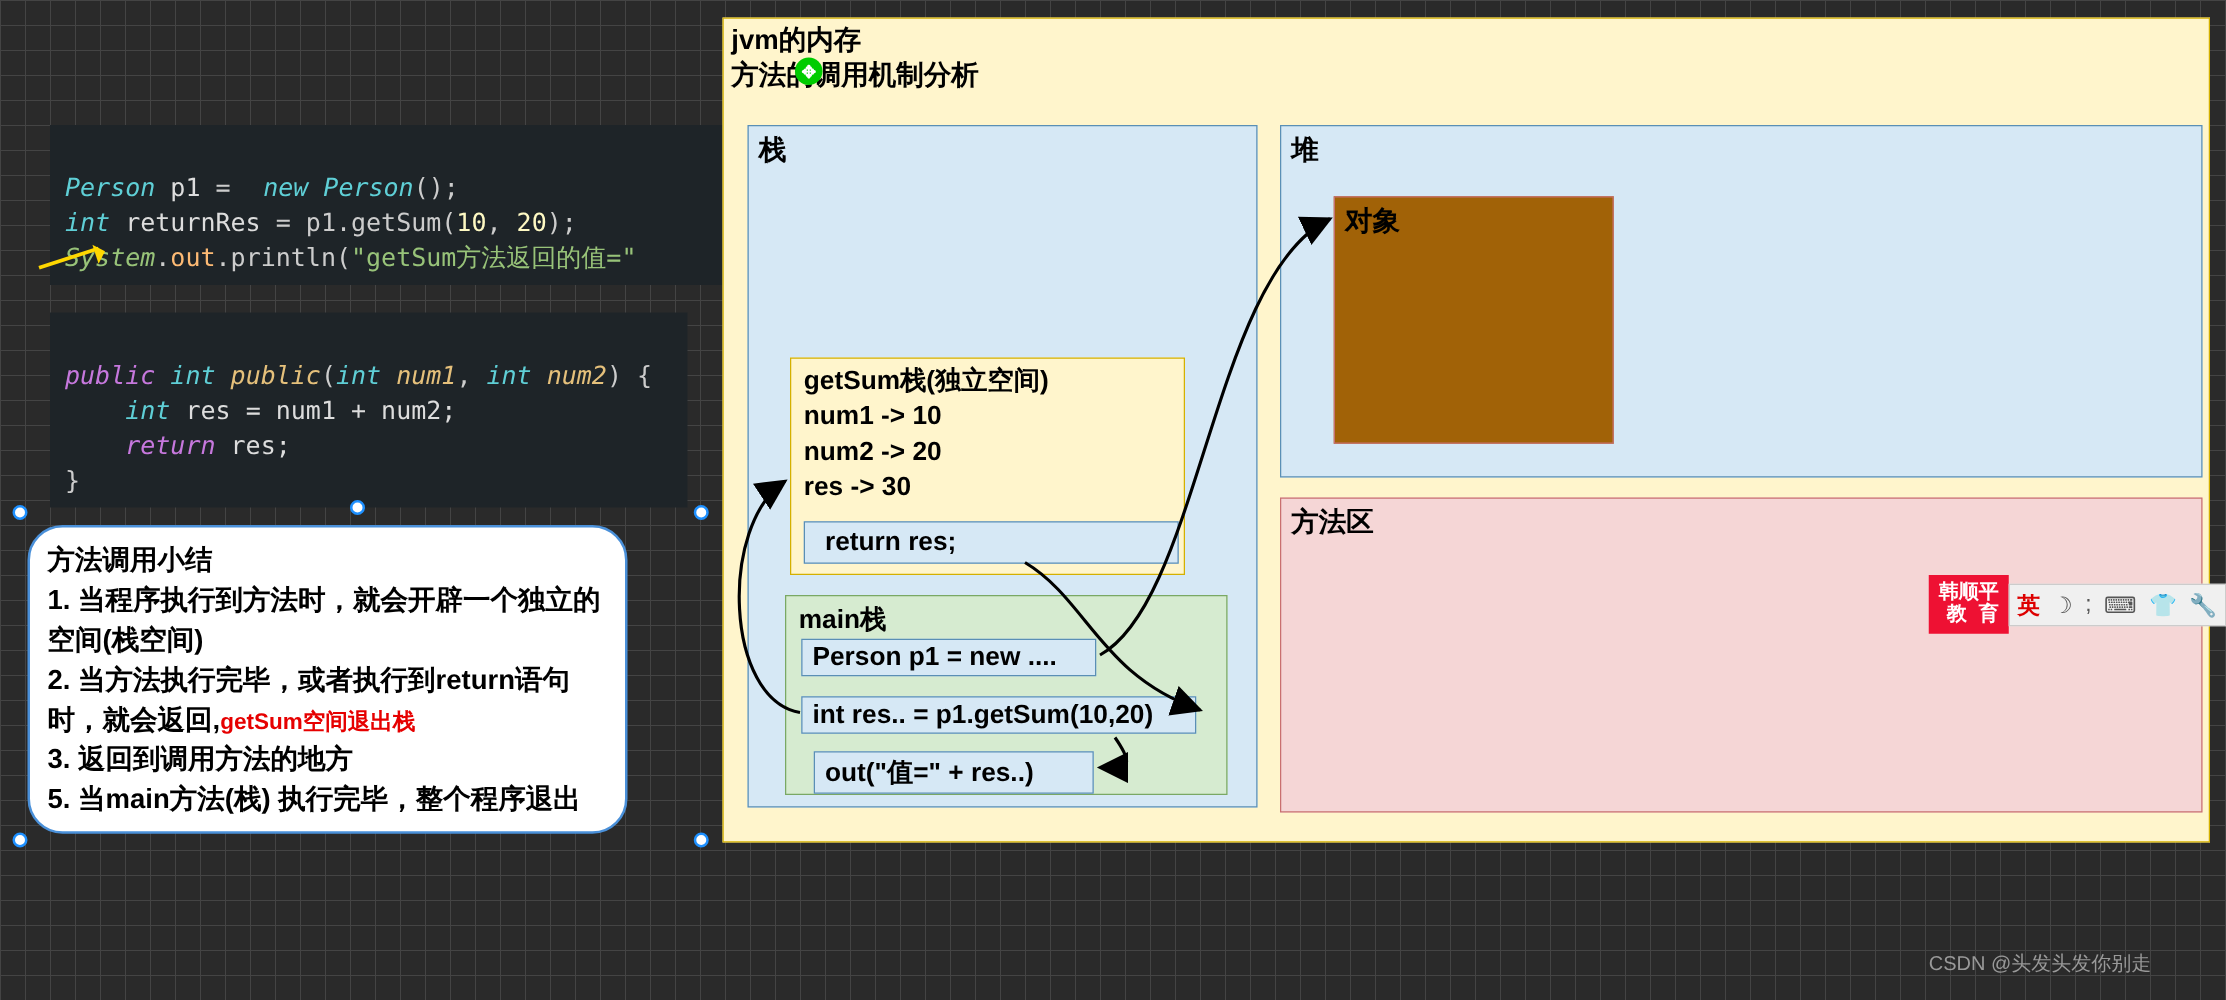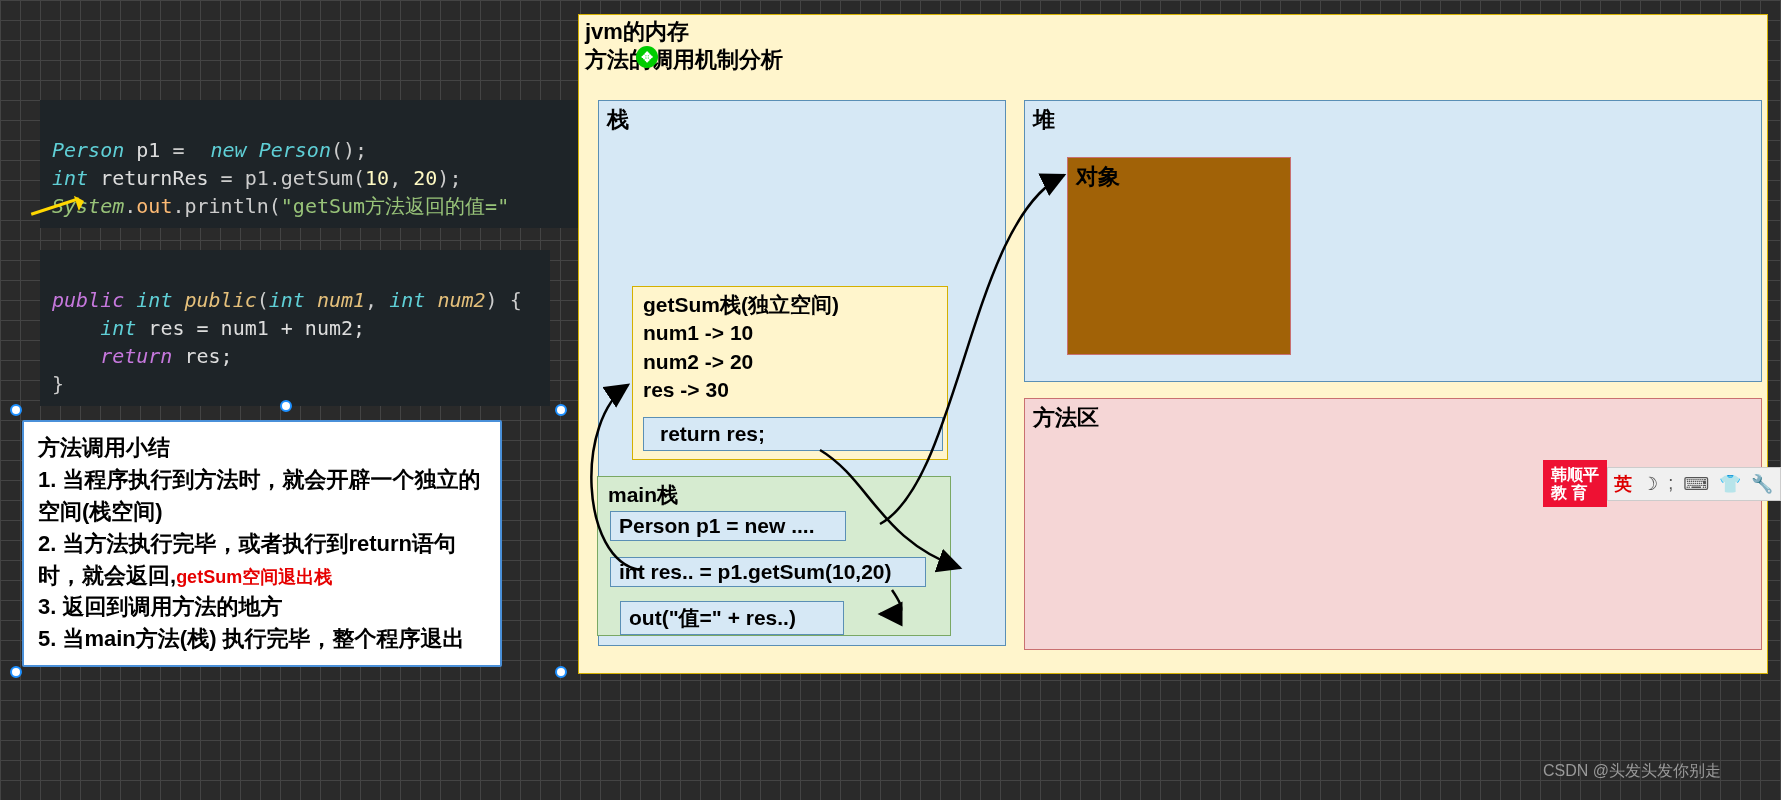--- a/index.html
+++ b/index.html
@@ -50,21 +50,21 @@
   background: #fff;
   border-radius: 50%;
 }
 
 .summary-box {
   position: absolute;
   left: 22px; top: 420px;
   width: 480px;
   background: #fff;
   border: 2px solid #4a90d9;
-  border-radius: 2px;
+  border-radius: 28px;
   padding: 10px 14px;
   font-size: 22px;
   font-weight: bold;
   color: #000;
   line-height: 1.45;
 }
 .summary-box .red { color: #e60000; font-size: 18px; font-weight: bold; }
 
 .jvm-container {
   position: absolute;
@@ -129,21 +129,21 @@
   left: 10px; bottom: 8px;
   width: 300px;
   background: #d6e8f5;
   border: 1px solid #5a8fb5;
   padding: 2px 16px;
   font-weight: bold;
 }
 
 .main-frame {
   position: absolute;
-  left: 597px; top: 476px;
+  left: 628px; top: 476px;
   width: 354px; height: 160px;
   background: #d6ebd0;
   border: 1px solid #7aa864;
   padding: 4px 10px;
   font-size: 21px; font-weight: bold;
 }
 .main-frame .cell {
   position: absolute;
   background: #d6e8f5;
   border: 1px solid #5a8fb5;
@@ -185,22 +185,23 @@
   right: 0; top: 460px;
   display: flex;
   align-items: center;
 }
 .badge-red {
   background: #e13;
   color: #fff;
   font-size: 16px;
   padding: 6px 8px;
   line-height: 1.1;
-  text-align: left;
+  text-align: right;
   font-weight: bold;
+  font-family: Liberation Mono, monospace;
 }
 .badge-icons {
   background: #f0f0f0;
   border: 1px solid #ccc;
   padding: 4px 6px;
   font-size: 18px;
   color: #555;
   display: flex;
   gap: 10px;
   align-items: center;

